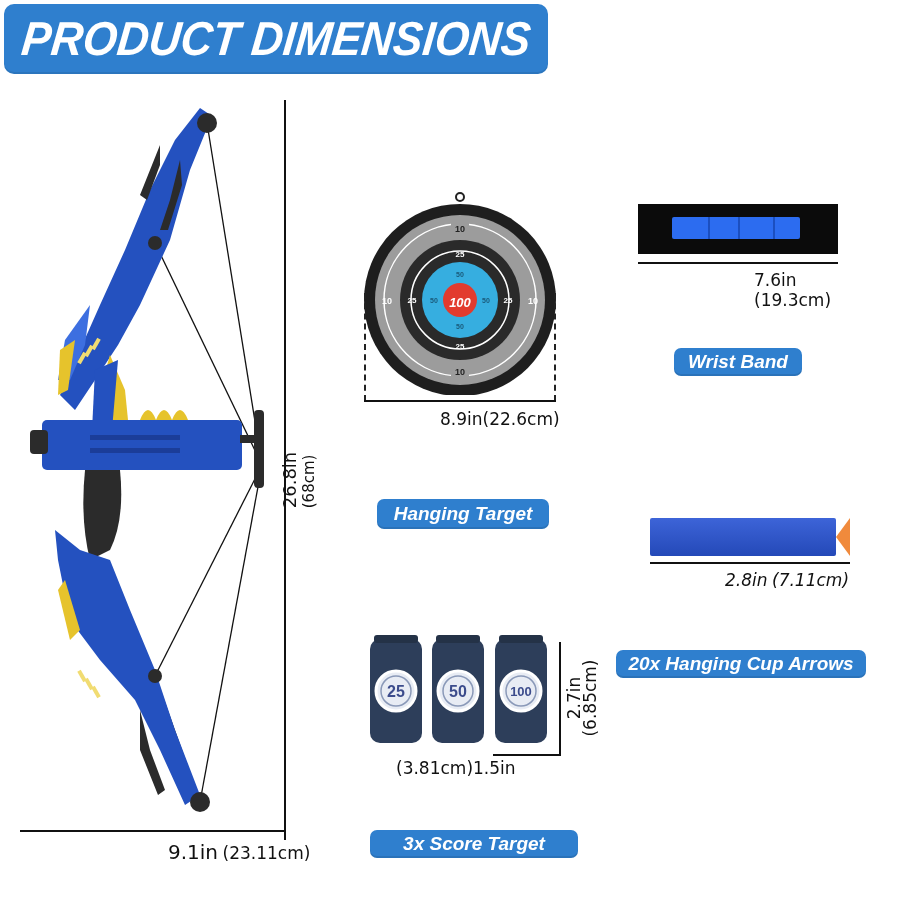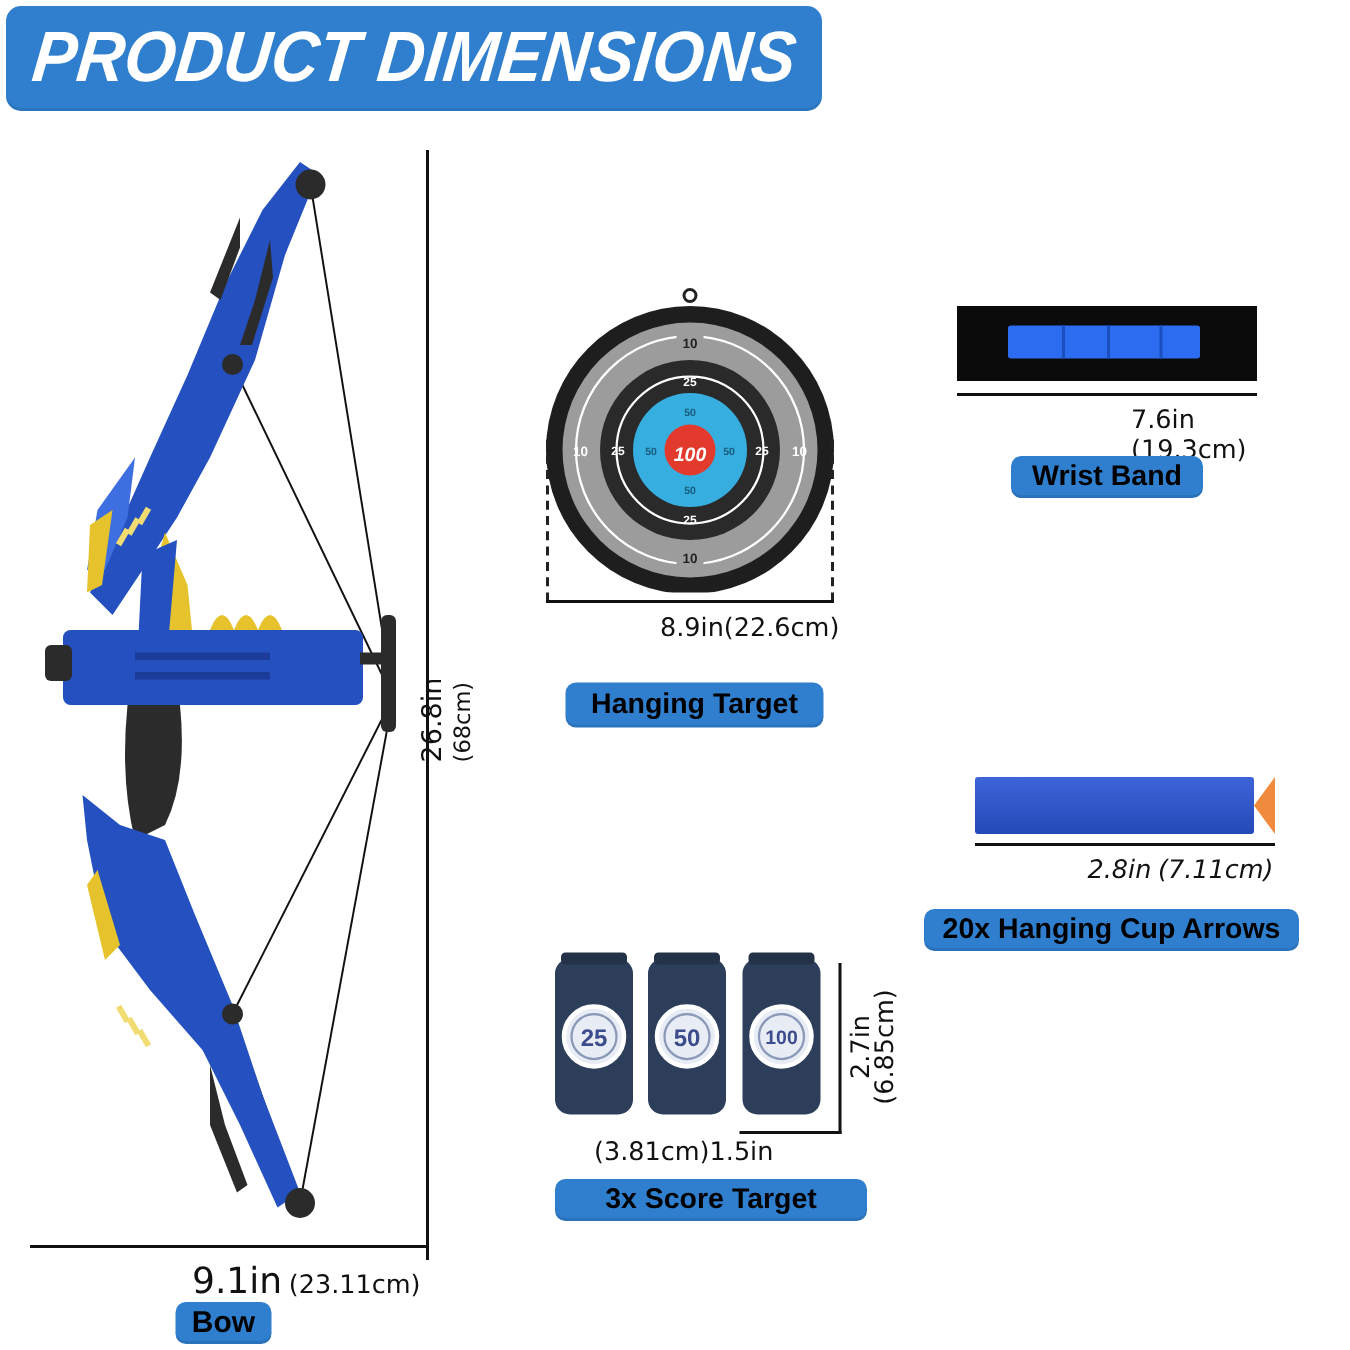--- a/index.html
+++ b/index.html
@@ -1,20 +1,20 @@
 <!DOCTYPE html>
 <html><head>
 <meta charset="utf-8">
 <style>
   html, body { margin:0; padding:0; }
   body { width:900px; height:900px; background:#ffffff; position:relative; overflow:hidden; font-family:"Liberation Sans", sans-serif; }
   .abs { position:absolute; }
   .header-banner { left:4px; top:4px; width:544px; height:70px; background:#2f7fce; border-radius:10px; display:flex; align-items:center; justify-content:center; box-shadow: inset 0 -2px 0 rgba(0,0,0,0.08); }
   .header-title { color:#fff; font-weight:bold; font-style:italic; font-size:44px; letter-spacing:0px; transform:skewX(-6deg) scaleY(1.08); font-family:"Liberation Sans", sans-serif; }
-  .label-pill { background:#2f7fce; border-radius:7px; color:#000000; font-weight:bold; display:flex; align-items:center; justify-content:center; font-size:19px; box-shadow: inset 0 -2px 0 rgba(0,0,0,0.1); }
+  .label-pill { background:#2f7fce; border-radius:7px; color:#ffffff; font-weight:bold; font-style:italic; display:flex; align-items:center; justify-content:center; font-size:19px; box-shadow: inset 0 -2px 0 rgba(0,0,0,0.1); margin-top: 44px; }
   .dim-text { color:#111; font-size:17px; white-space:nowrap; font-family:"DejaVu Sans", sans-serif; }
   .line-h { height:2px; background:#111; }
   .line-v { width:2px; background:#111; }
   .dashed-v { width:0; border-left:2px dashed #222; }
   .can { position:absolute; width:56px; height:112px; }
 </style>
 </head>
 <body>
 
 <div class="abs header-banner">
@@ -74,21 +74,21 @@
   </svg>
 
   <div class="abs line-v" style="left:284px;top:10px;height:740px;"></div>
   <div class="abs" style="left:298px;top:390px;transform:translate(-50%,-50%) rotate(-90deg);transform-origin:center;">
     <span class="dim-text" style="font-size:18px;">26.8in</span>
     <span class="dim-text small" style="font-size:15px;">(68cm)</span>
   </div>
 
   <div class="abs line-h" style="left:20px;top:740px;width:266px;"></div>
   <div class="abs" style="left:128px;top:750px;">
-    <span class="dim-text" style="font-size:24px;">9.1in</span>
+    <span class="dim-text" style="font-size:20px;margin-left:40px;">9.1in</span>
     <span class="dim-text small">(23.11cm)</span>
   </div>
   <div class="abs label-pill" style="left:117px;top:778px;width:64px;height:28px;font-size:20px;">Bow</div>
 </div>
 
 <div class="abs" style="left:340px;top:185px;width:240px;height:300px;">
   <svg width="200" height="210" viewBox="0 0 200 210" style="position:absolute;left:20px;top:0;">
     <circle cx="100" cy="12" r="4" fill="none" stroke="#222" stroke-width="2"></circle>
     <circle cx="100" cy="115" r="96" fill="#1e1e1e"></circle>
     <circle cx="100" cy="115" r="85" fill="#9c9c9c"></circle>

